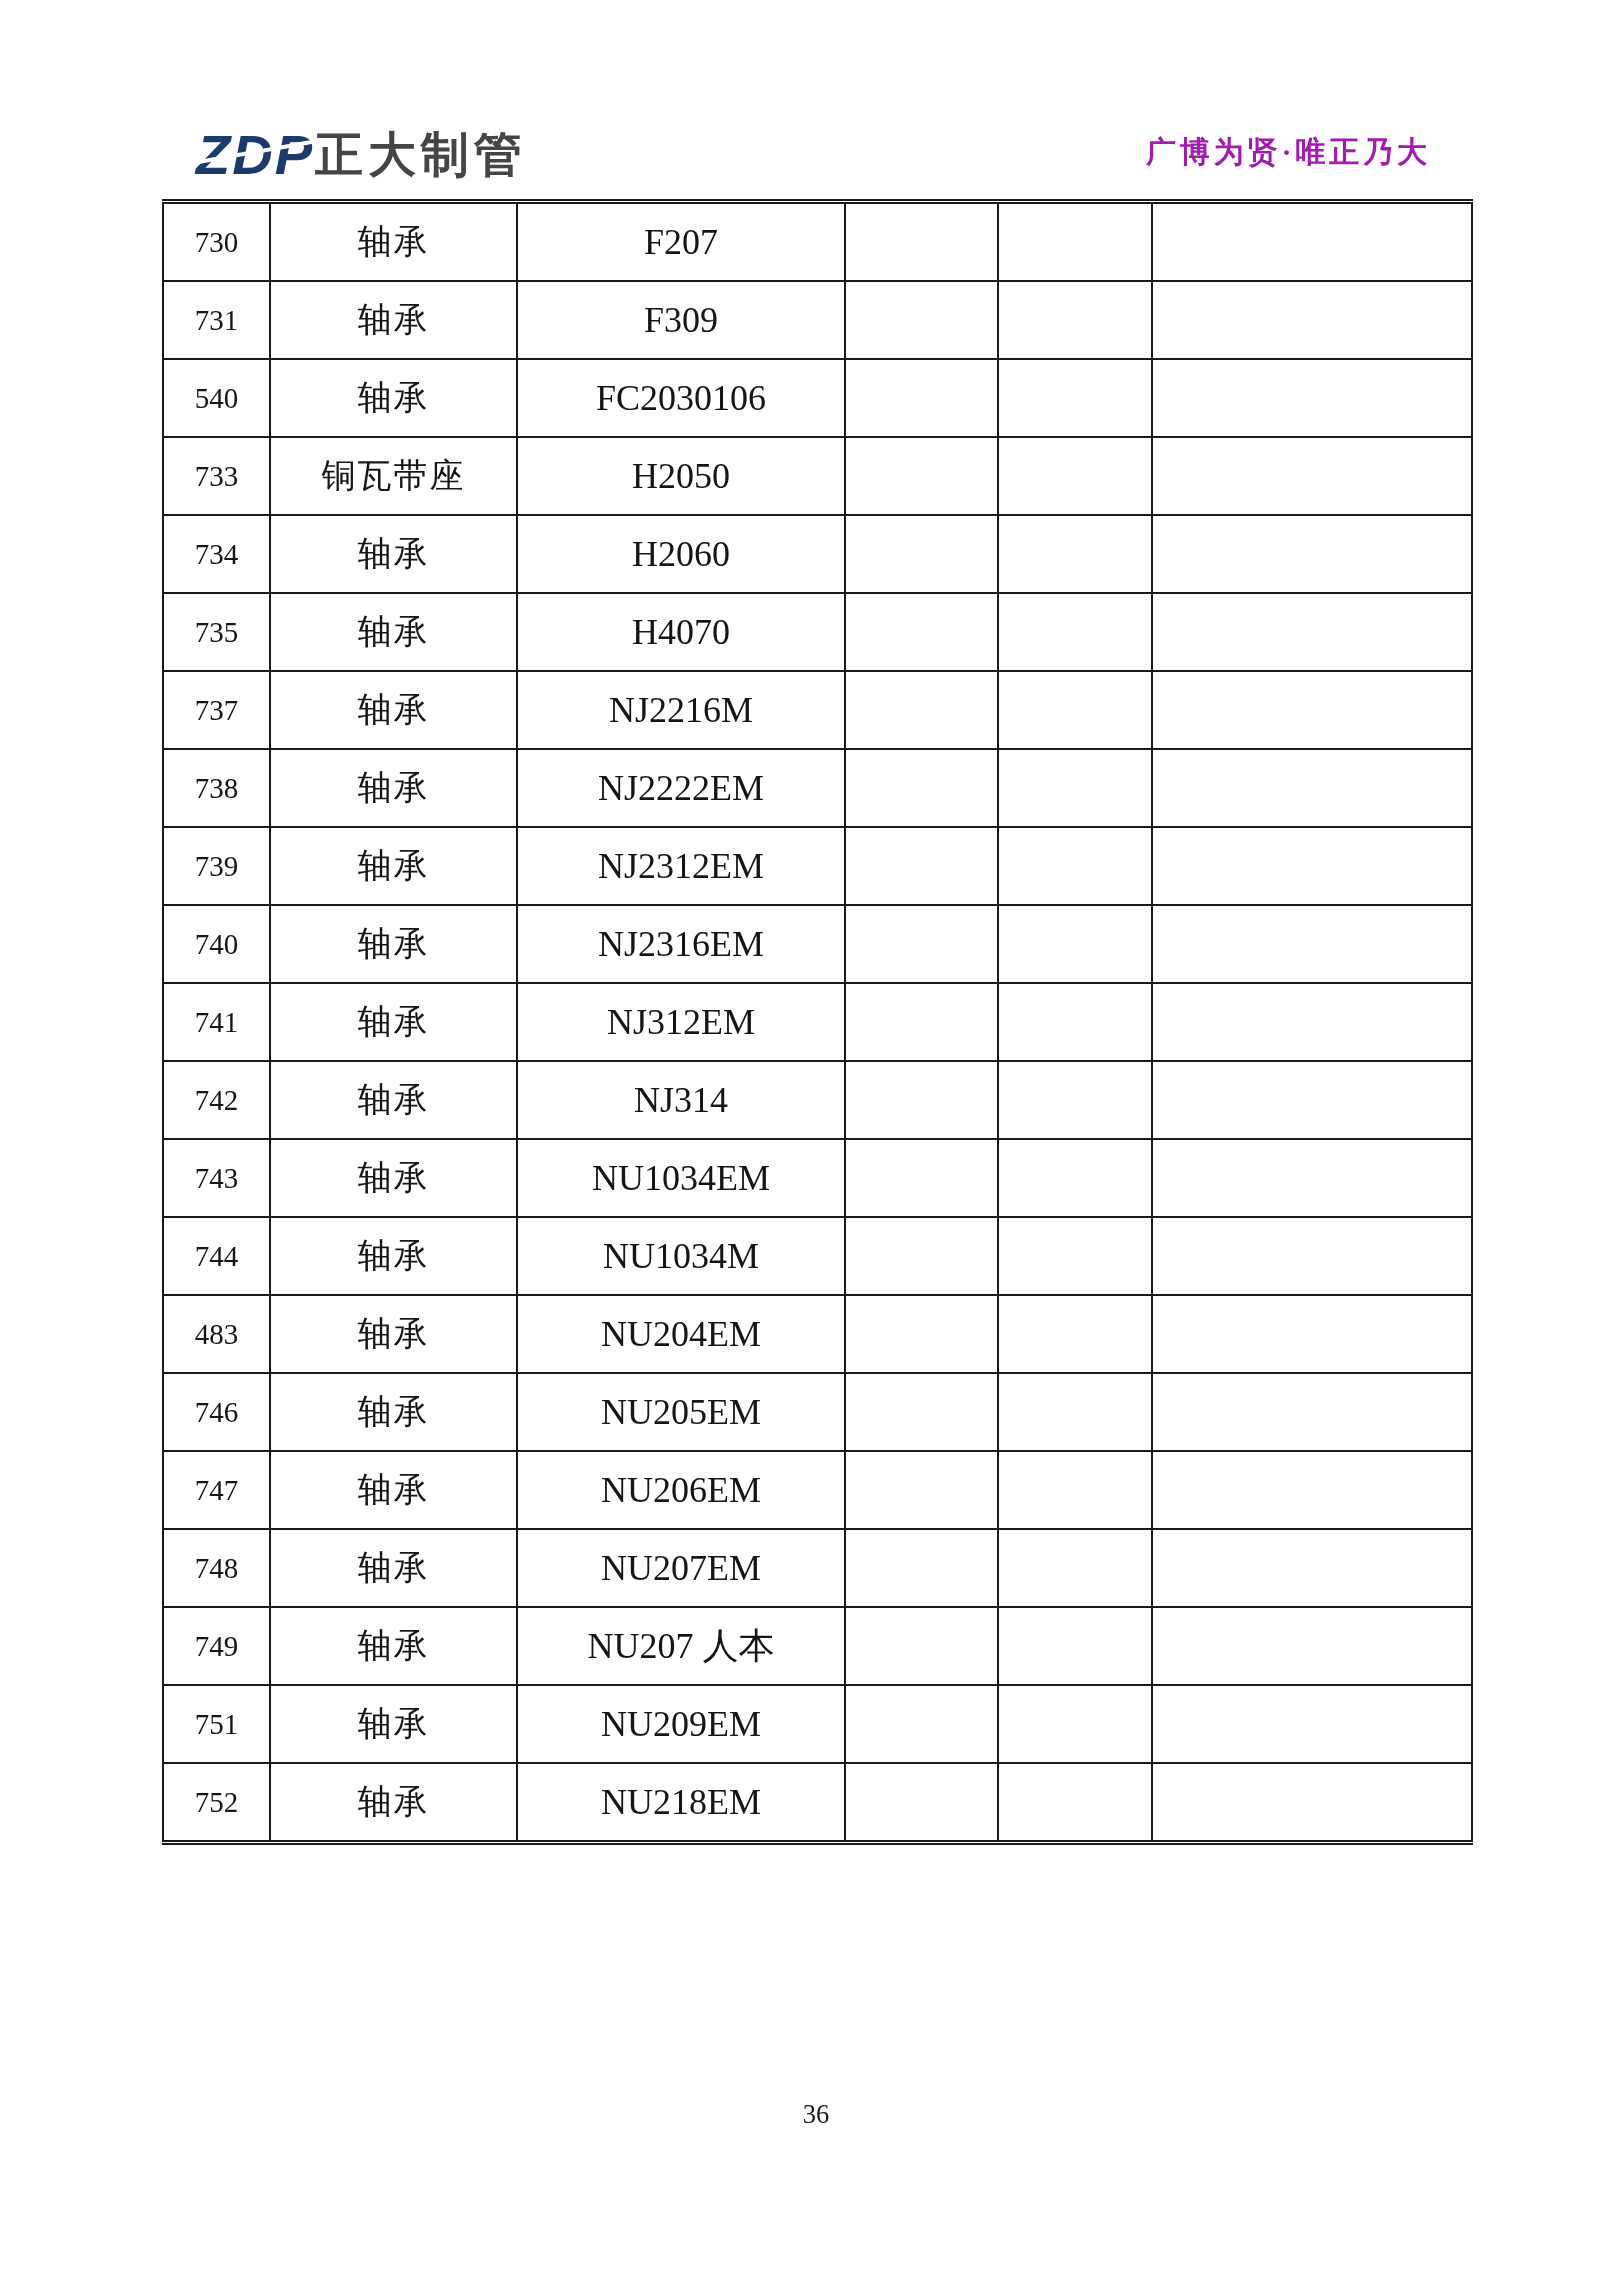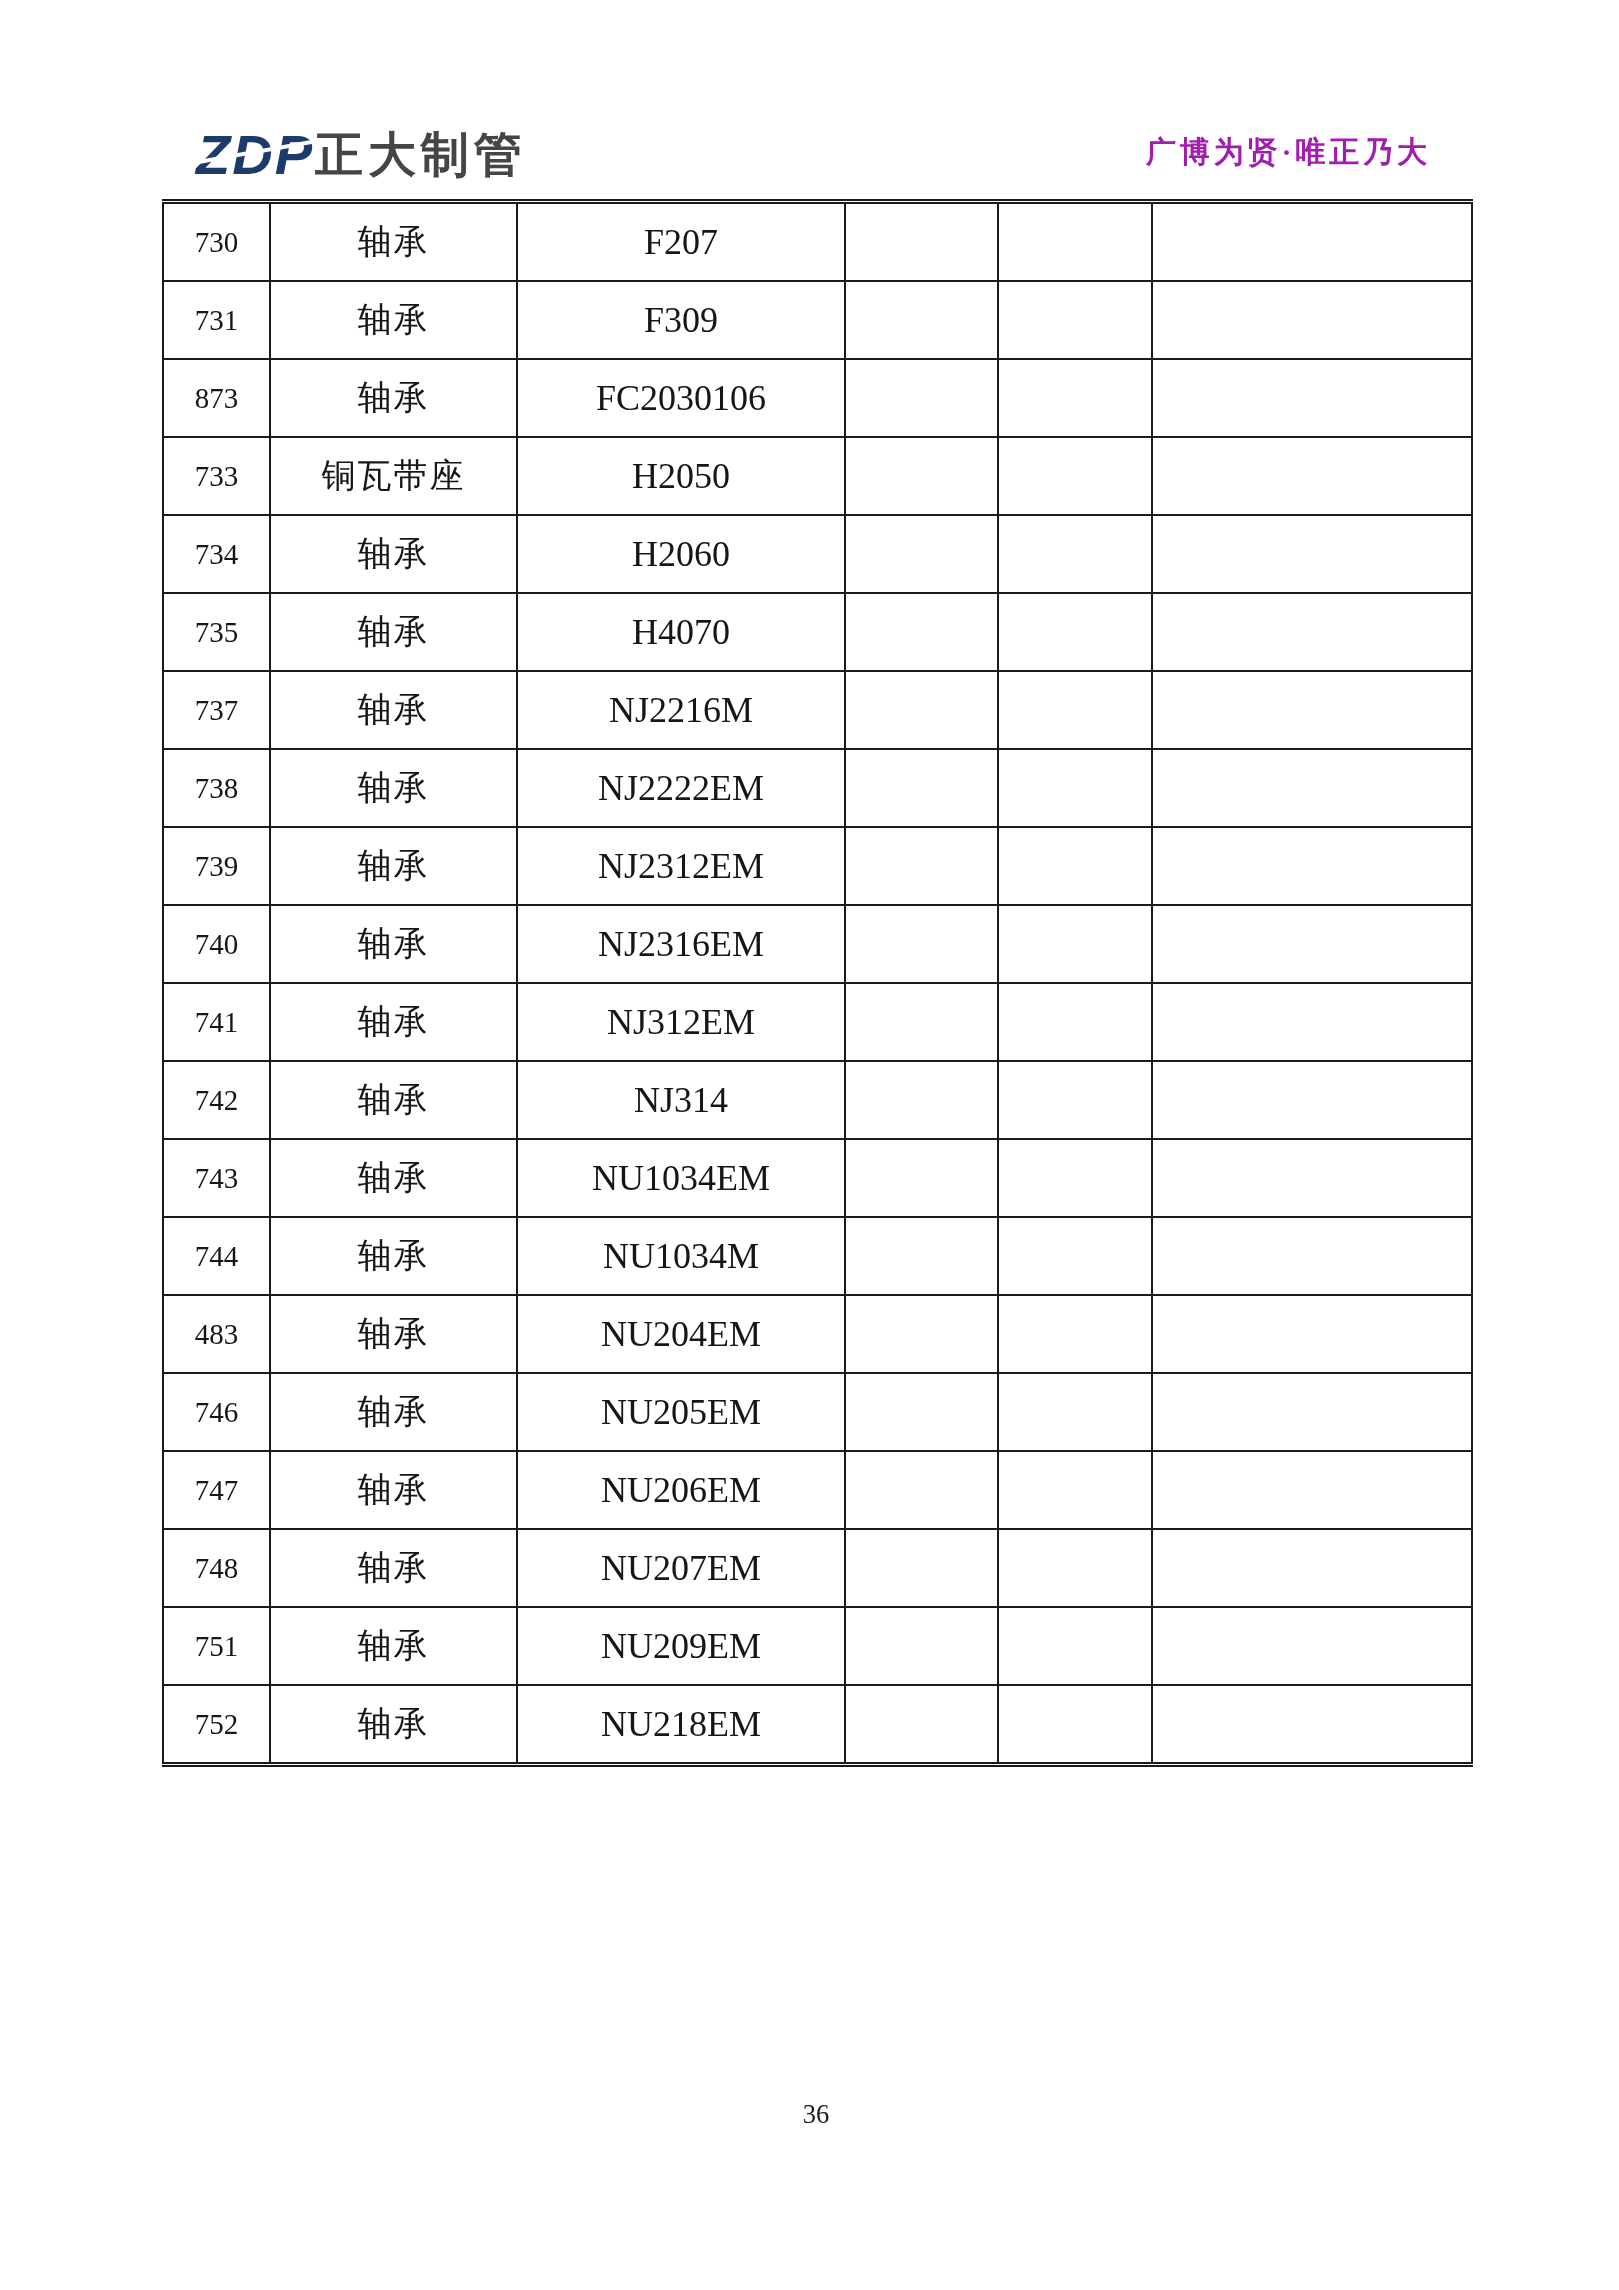--- a/index.html
+++ b/index.html
@@ -103,21 +103,21 @@
     </tr>
         <tr>
       <td class="c-idx">731</td>
       <td class="c-name">轴承</td>
       <td class="c-model">F309</td>
       <td class="c-e1"></td>
       <td class="c-e2"></td>
       <td class="c-e3"></td>
     </tr>
         <tr>
-      <td class="c-idx">873</td>
+      <td class="c-idx">540</td>
       <td class="c-name">轴承</td>
       <td class="c-model">FC2030106</td>
       <td class="c-e1"></td>
       <td class="c-e2"></td>
       <td class="c-e3"></td>
     </tr>
         <tr>
       <td class="c-idx">733</td>
       <td class="c-name">铜瓦带座</td>
       <td class="c-model">H2050</td>
@@ -231,20 +231,28 @@
     </tr>
         <tr>
       <td class="c-idx">748</td>
       <td class="c-name">轴承</td>
       <td class="c-model">NU207EM</td>
       <td class="c-e1"></td>
       <td class="c-e2"></td>
       <td class="c-e3"></td>
     </tr>
         <tr>
+      <td class="c-idx">749</td>
+      <td class="c-name">轴承</td>
+      <td class="c-model">NU207 人本</td>
+      <td class="c-e1"></td>
+      <td class="c-e2"></td>
+      <td class="c-e3"></td>
+    </tr>
+        <tr>
       <td class="c-idx">751</td>
       <td class="c-name">轴承</td>
       <td class="c-model">NU209EM</td>
       <td class="c-e1"></td>
       <td class="c-e2"></td>
       <td class="c-e3"></td>
     </tr>
         <tr>
       <td class="c-idx">752</td>
       <td class="c-name">轴承</td>

